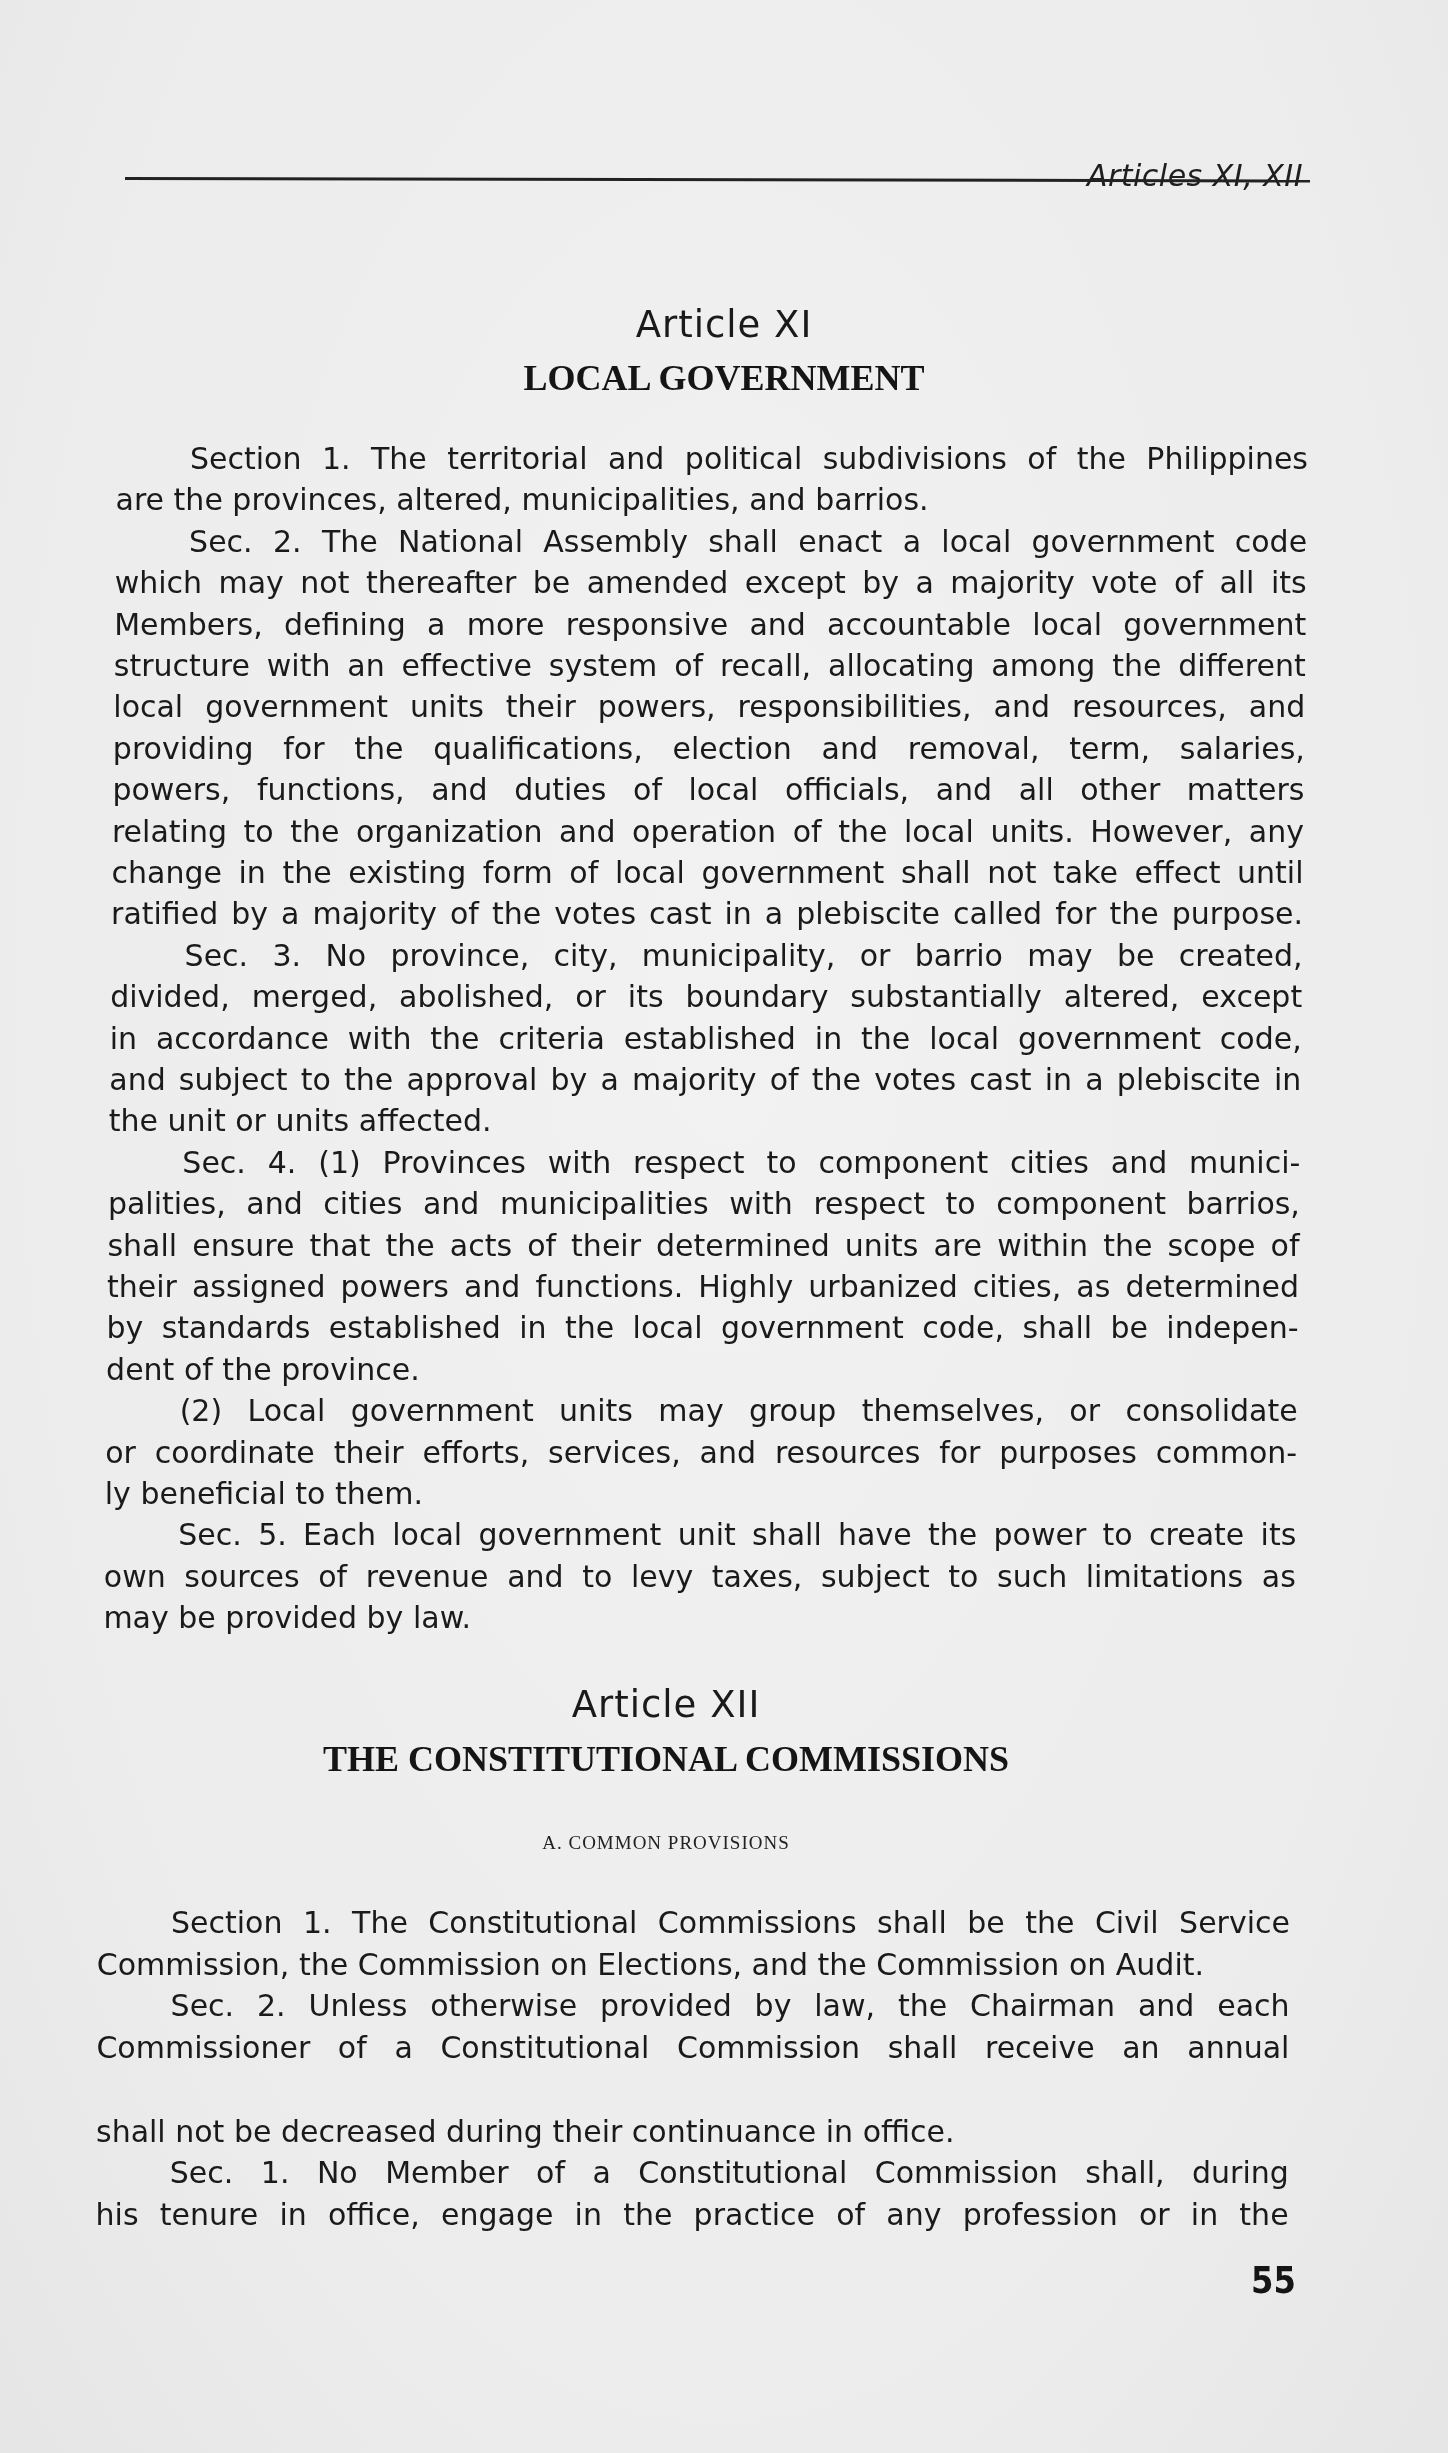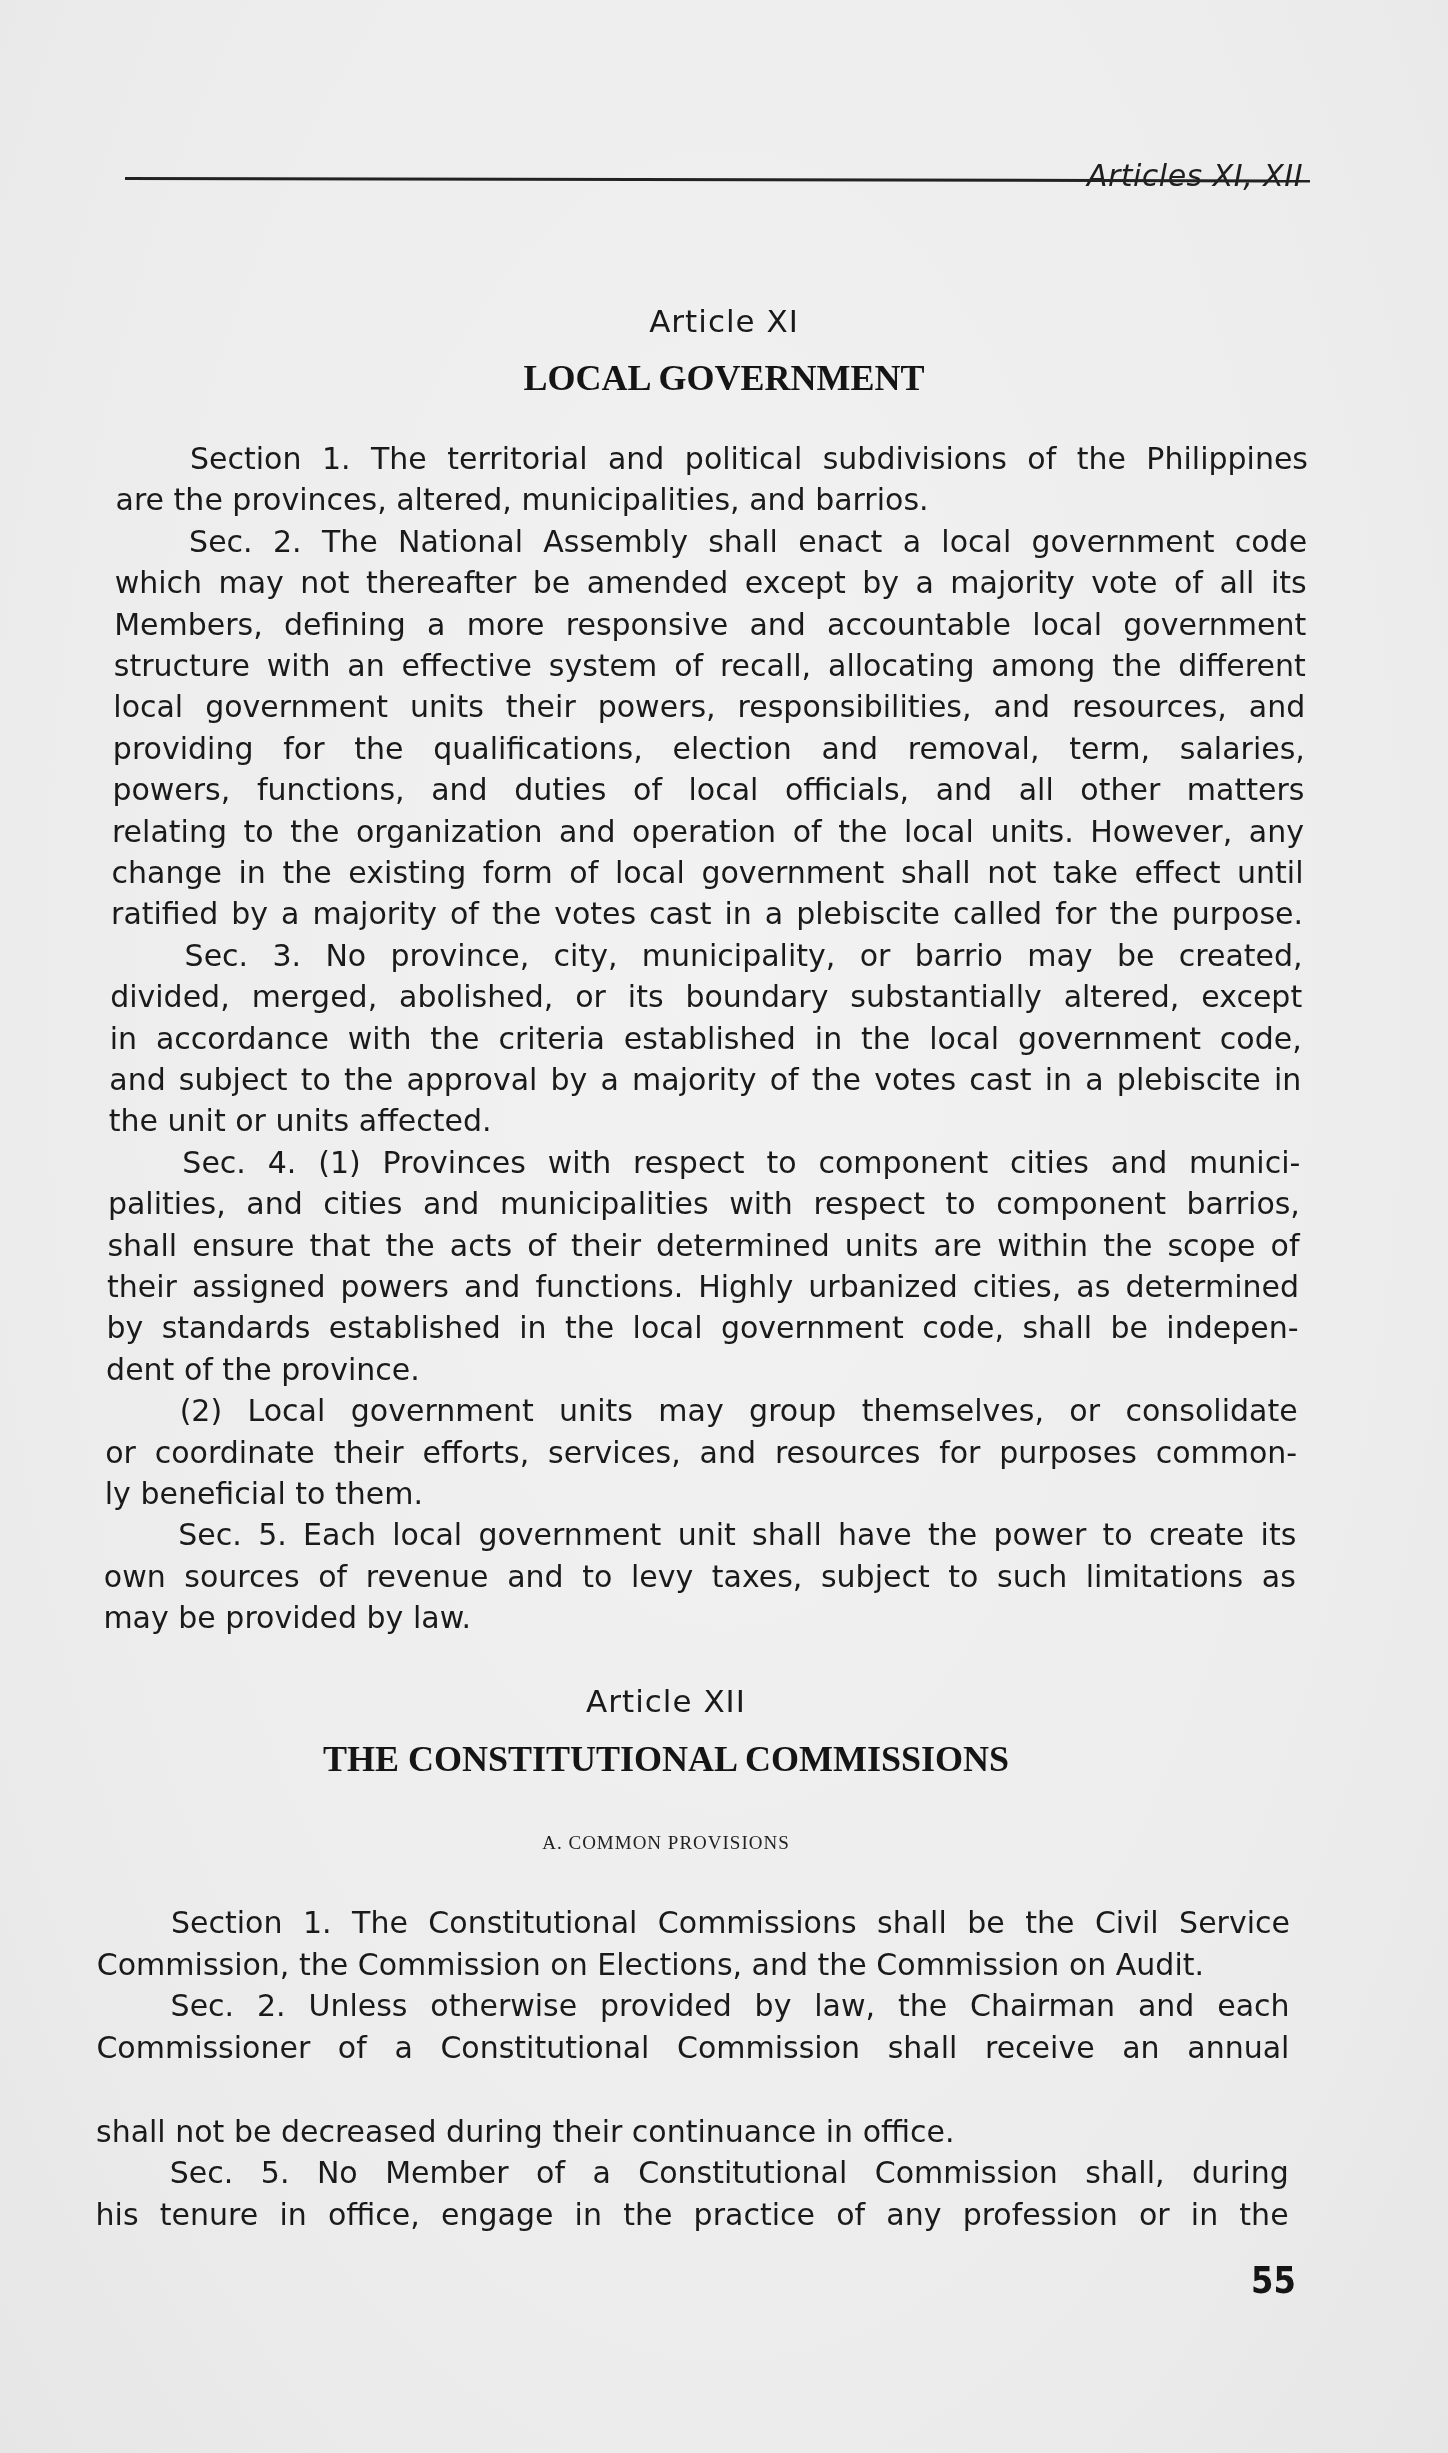--- a/index.html
+++ b/index.html
@@ -26,21 +26,21 @@
   .rule {
     position: absolute; left: 125px; top: 177px; width: 1185px; height: 3px;
     background: #222;
     transform: rotate(0.12deg); transform-origin: left center;
   }
   .heading {
     position: absolute; text-align: center; white-space: nowrap;
   }
   .article-label {
     font-family: "DejaVu Sans", "Liberation Sans", sans-serif;
-    font-size: 31px; letter-spacing: 1px; color: #1a1a1a;
+    font-size: 37px; letter-spacing: 1px; color: #1a1a1a;
   }
   .article-title {
     font-family: "Liberation Serif", "DejaVu Serif", serif;
     font-weight: bold; font-size: 36px; color: #151515;
   }
   .subhead {
     font-family: "Liberation Serif", serif;
     font-size: 19px; letter-spacing: 1px; color: #222;
   }
   .block { position: absolute; }
@@ -107,17 +107,17 @@
 <div class="heading article-label" style="left:466px; width:400px; top:1683px;">Article XII</div>
 <div class="heading article-title" style="left:316px; width:700px; top:1738px;">THE CONSTITUTIONAL COMMISSIONS</div>
 <div class="heading subhead" style="left:466px; width:400px; top:1832px;">A. COMMON PROVISIONS</div>
 
 <div class="block" id="xii-body" style="left:97px; width:1193px; top:1902px; height:340px;">
     <div class="line indent" style="top: 0px; transform: translateX(0px);">Section 1. The Constitutional Commissions shall be the Civil Service</div>
     <div class="line last" style="top: 41.7px; transform: translateX(-0.2px);">Commission, the Commission on Elections, and the Commission on Audit.</div>
     <div class="line indent" style="top: 83.4px; transform: translateX(-0.4px);">Sec. 2. Unless otherwise provided by law, the Chairman and each</div>
     <div class="line" style="top: 125.1px; transform: translateX(-0.6px);">Commissioner of a Constitutional Commission shall receive an annual</div>
     <div class="line last" style="top: 208.5px; transform: translateX(-1px);">shall not be decreased during their continuance in office.</div>
-    <div class="line indent" style="top: 250.2px; transform: translateX(-1.2px);">Sec. 5. No Member of a Constitutional Commission shall, during</div>
+    <div class="line indent" style="top: 250.2px; transform: translateX(-1.2px);">Sec. 1. No Member of a Constitutional Commission shall, during</div>
     <div class="line" style="top: 291.9px; transform: translateX(-1.4px);">his tenure in office, engage in the practice of any profession or in the</div>
   </div>
 
 <div class="page-number">55</div>
 
 </body></html>

